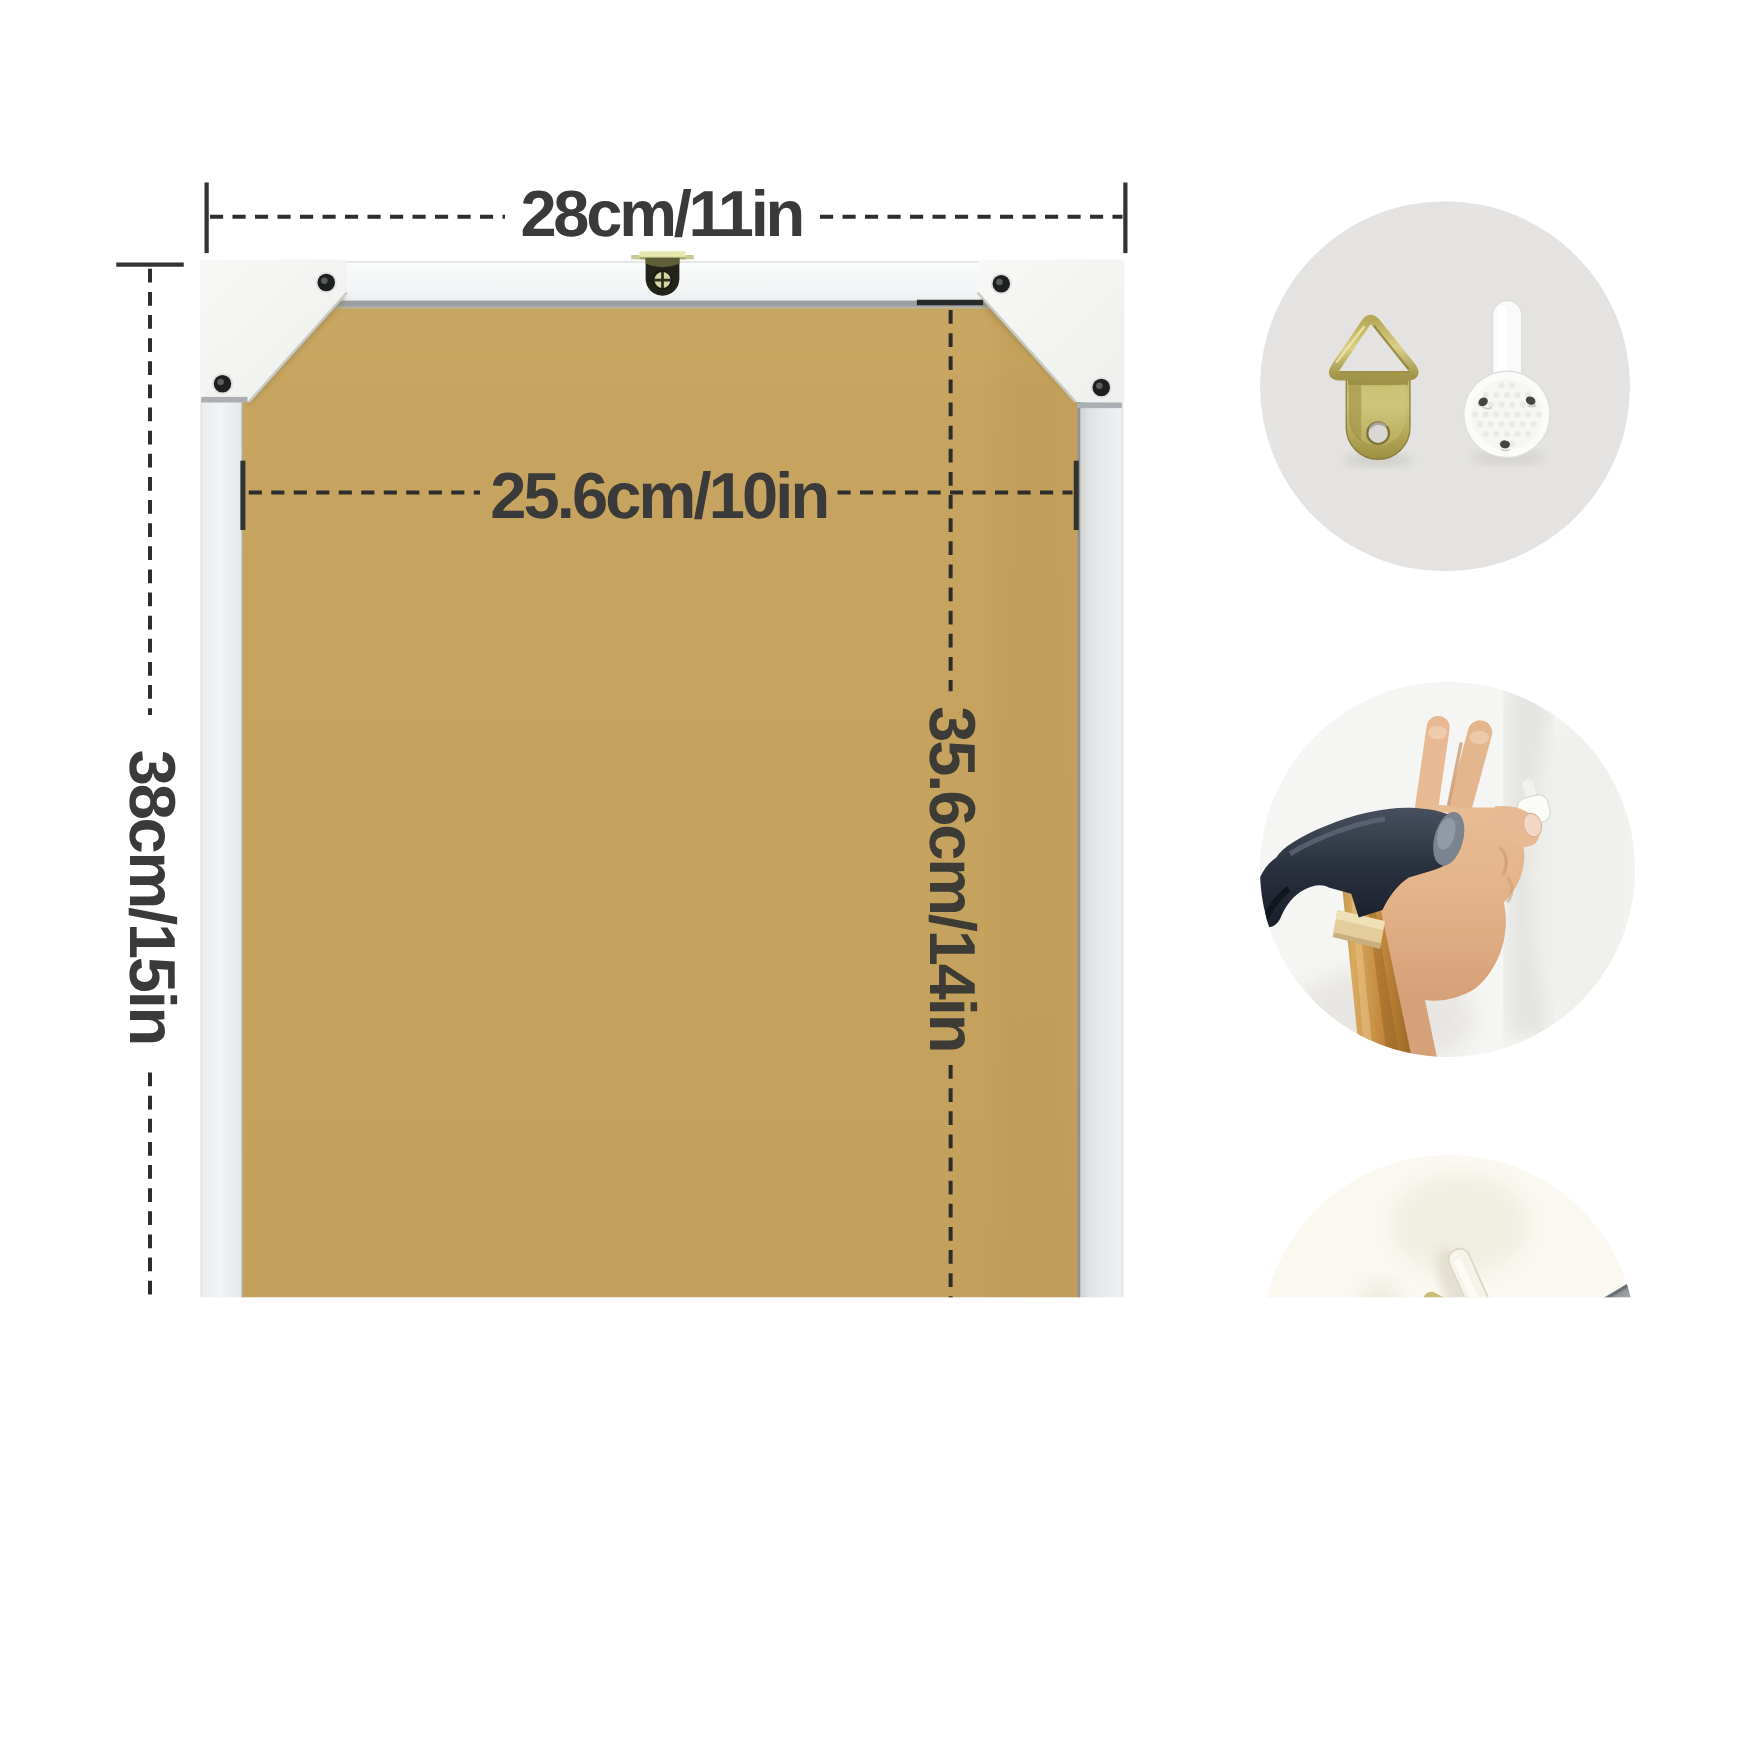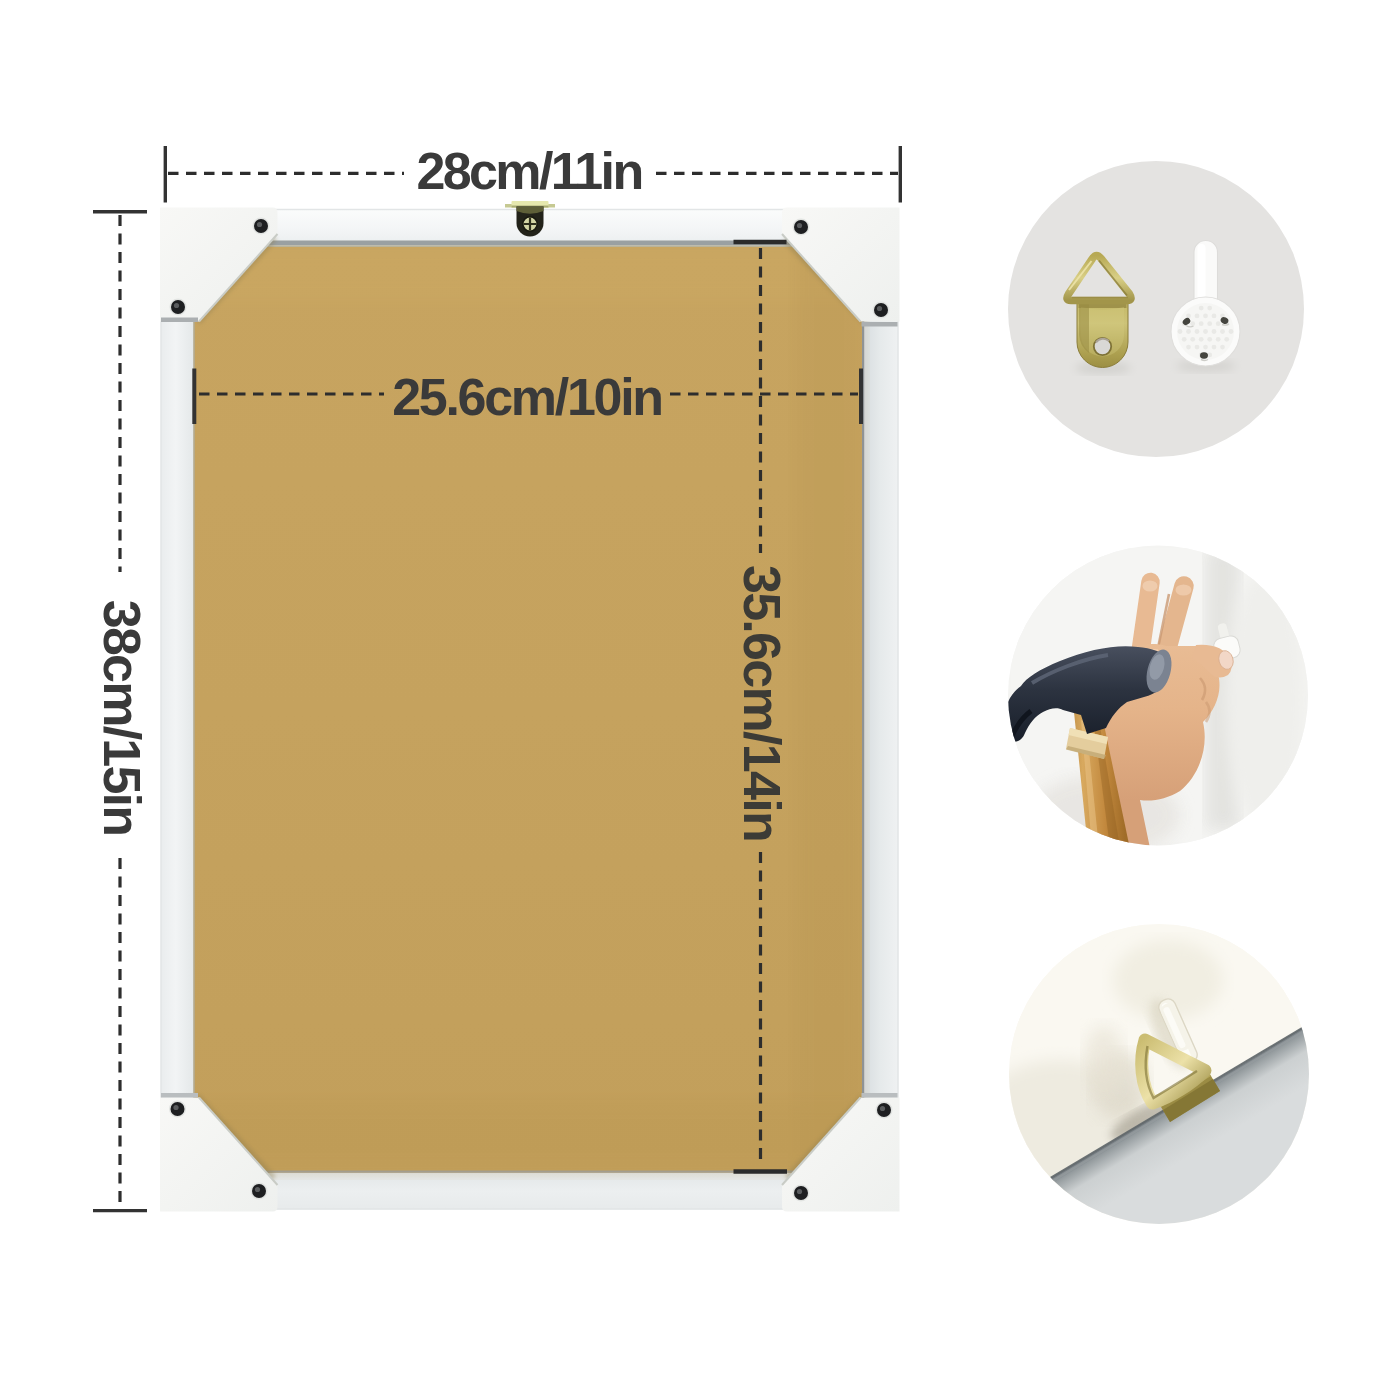--- a/index.html
+++ b/index.html
@@ -1,16 +1,16 @@
 <!DOCTYPE html>
 <html><head>
 <meta charset="utf-8">
 <style>
 html,body{margin:0;padding:0;background:#ffffff;}
-.page{position:relative;width:1392px;height:1391px;background:#ffffff;overflow:hidden;
+.page{position:relative;width:1392px;height:1038px;background:#ffffff;overflow:hidden;
  font-family:"Liberation Sans",sans-serif;}
 svg{position:absolute;top:0;left:0;}
 </style>
 </head>
 <body>
 <div class="page">
 <svg width="1392" height="1391" viewBox="0 0 1392 1391">
 <defs>
   <linearGradient id="railTop" x1="0" y1="209" x2="0" y2="247" gradientUnits="userSpaceOnUse">
     <stop offset="0" stop-color="#fbfcfc"></stop>

